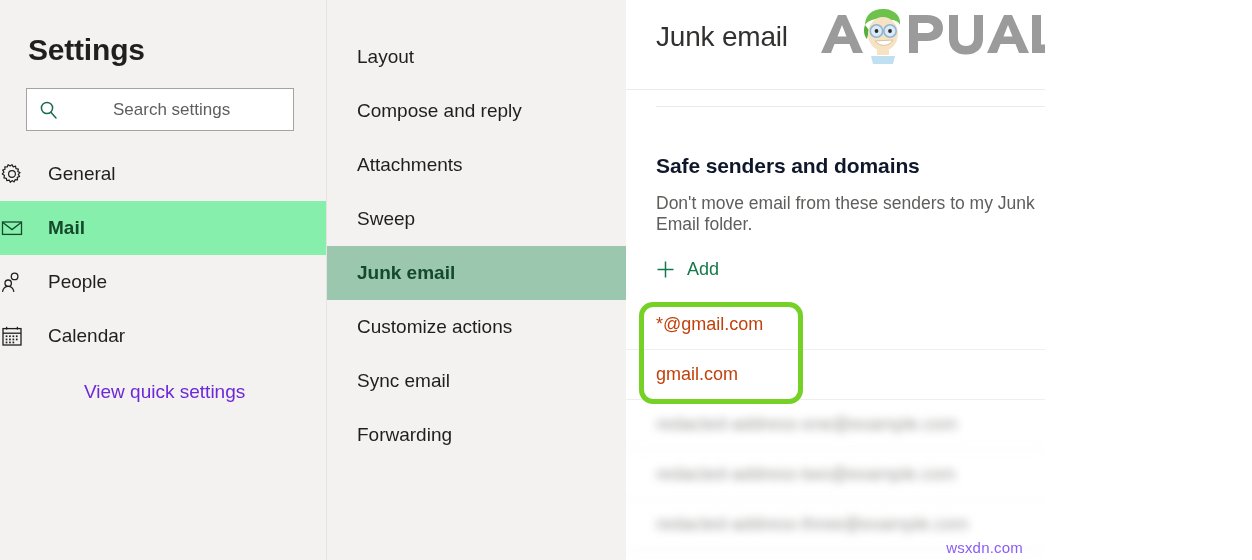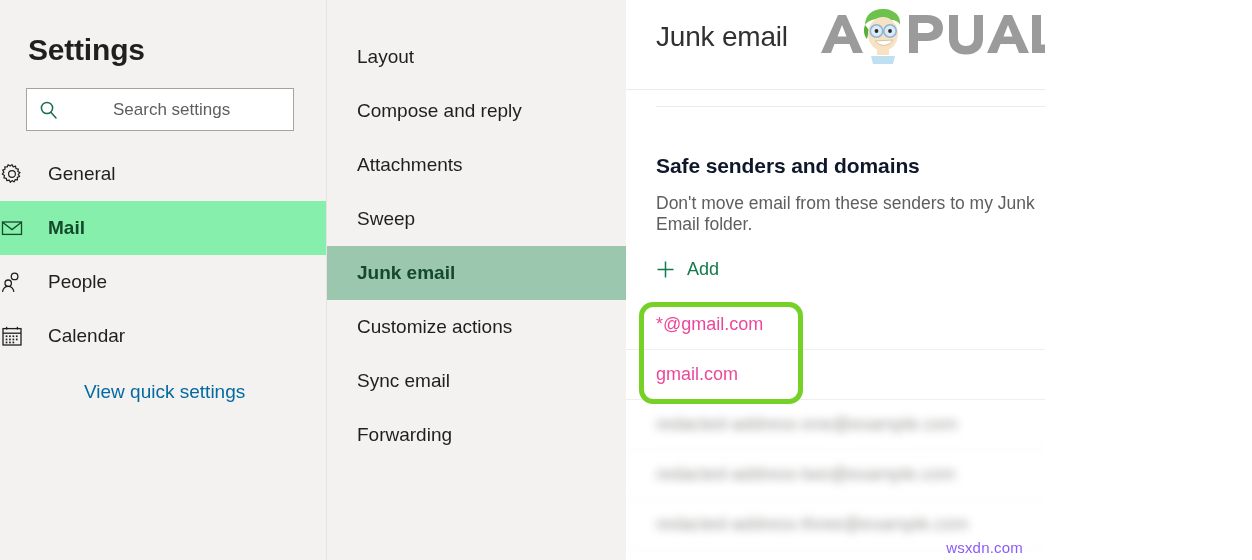--- a/index.html
+++ b/index.html
@@ -99,21 +99,21 @@
   }
   .nav-item.selected .nav-label {
     color: #14492c;
     font-weight: 600;
   }
 
   .quick-settings {
     margin-top: 16px;
     padding-left: 84px;
     font-size: 19px;
-    color: #0369a1;
+    color: #6d28d9;
     cursor: pointer;
     line-height: 26px;
   }
 
   
   .sub-pane {
     width: 300px;
     flex: 0 0 300px;
     height: 560px;
     background: #f3f2f1;
@@ -226,21 +226,21 @@
     top: 300px;
   }
   .sender-row {
     height: 50px;
     border-bottom: 1px solid #f0efee;
     display: flex;
     align-items: center;
     padding-left: 30px;
     box-sizing: border-box;
     font-size: 18px;
-    color: #ec4899;
+    color: #c2410c;
     cursor: pointer;
   }
   .sender-row.blurred {
     color: #9e9c9a;
     filter: blur(4.5px);
     user-select: none;
   }
 
   
   .callout {

